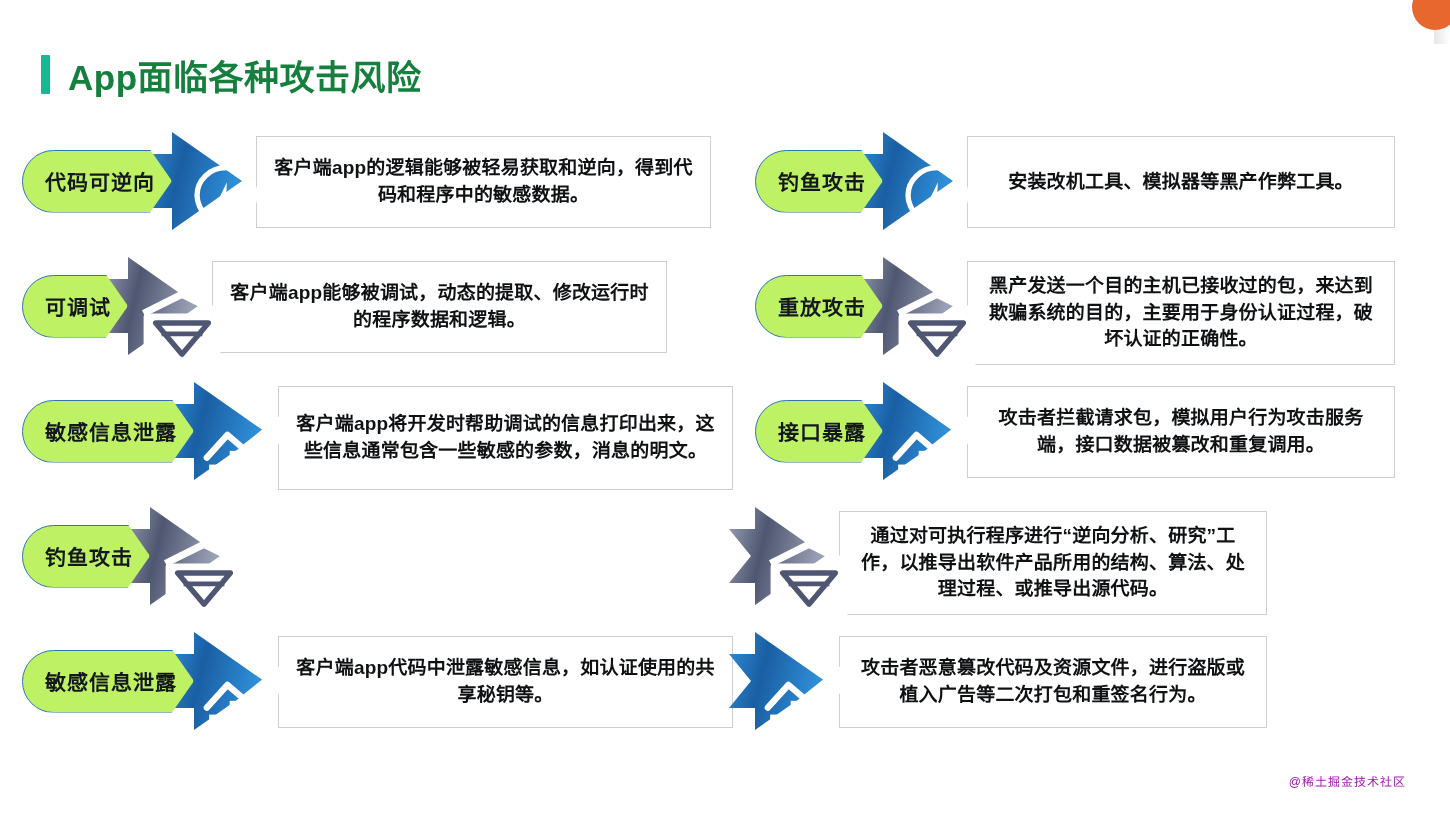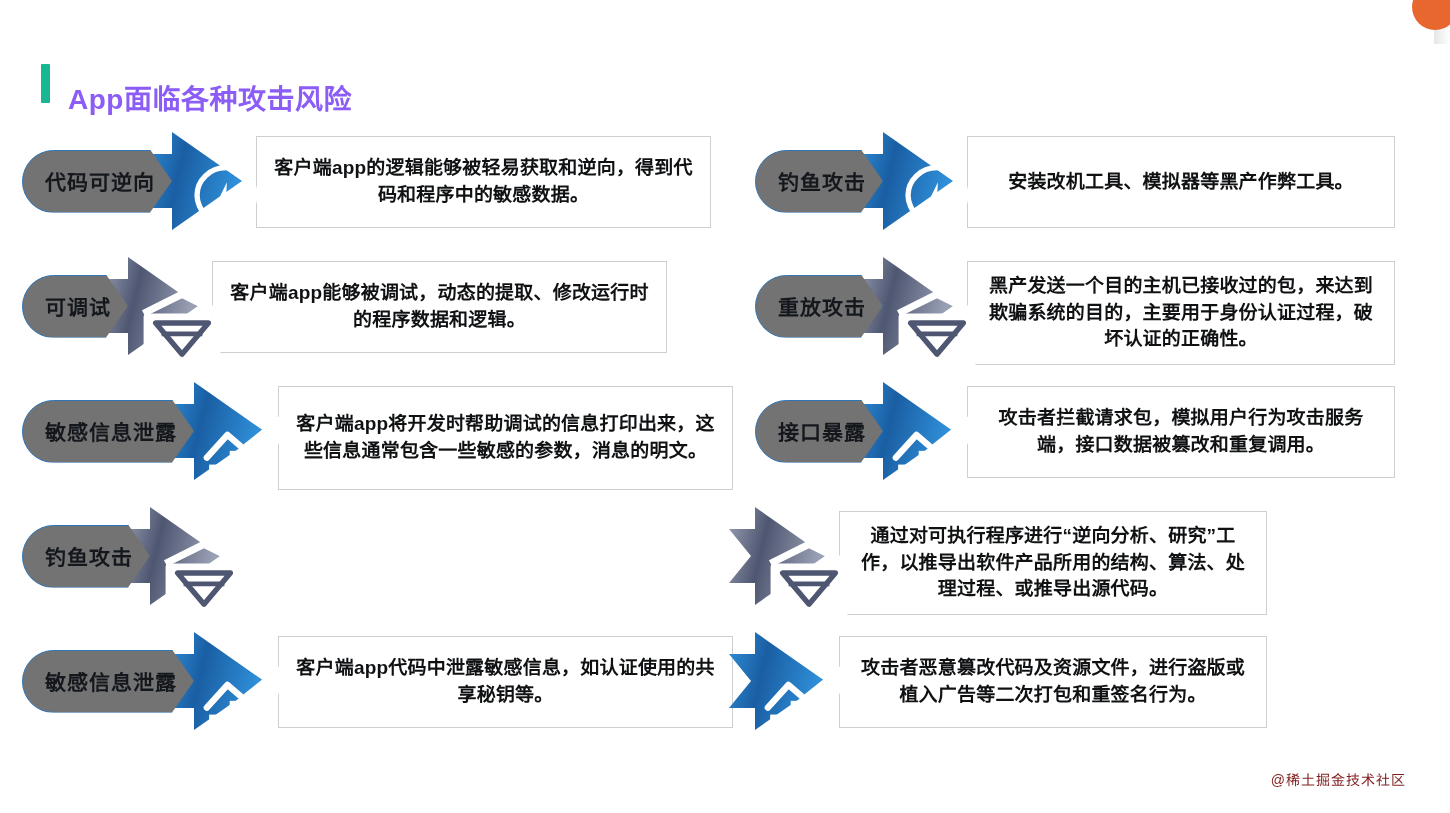--- a/index.html
+++ b/index.html
@@ -53,27 +53,26 @@
     align-items: center;
     gap: 18px;
   }
   .title-bar {
     width: 9px;
     height: 39px;
     background: #17b793;
     border-radius: 1px;
   }
   .title-text {
-    font-size: 28px;
+    font-size: 35px;
     font-weight: bold;
-    color: #8b5cf6;
+    color: #15803d;
     letter-spacing: 0.5px;
     font-family: "Liberation Sans", "DejaVu Sans", sans-serif;
     white-space: nowrap;
-    margin-top: 28px;
   }
 
   
   .board {
     position: absolute;
     left: 0;
     top: 132px;
     width: 1450px;
   }
   .column {
@@ -96,21 +95,21 @@
     position: relative;
     height: 98px;
     flex: 0 0 auto;
     display: flex;
     align-items: center;
   }
   .banner .pill {
     position: relative;
     height: 63px;
     box-sizing: border-box;
-    background: #737373;
+    background: #bef264;
     border: 1.6px solid #2f76b7;
     border-radius: 34px 0 0 34px;
     display: flex;
     align-items: center;
     justify-content: center;
     padding: 0 16px 0 22px;
     z-index: 2;
     clip-path: polygon(0% 0%, calc(100% - 22px) 0%, 100% 50%, calc(100% - 22px) 100%, 0% 100%);
   }
   .banner .pill::after {
@@ -173,22 +172,22 @@
   .column.right .desc { width: 428px; flex: 0 0 428px; }
 
   
   .desc.h-tall { min-height: 104px; }
 
   
   .watermark {
     position: absolute;
     right: 44px;
     bottom: 24px;
-    font-size: 14px;
-    color: #7f1d1d;
+    font-size: 12px;
+    color: #a21caf;
     letter-spacing: 1px;
     white-space: nowrap;
   }
 </style>
 </head>
 <body>
 
 <div class="slide">
 
   <div class="corner-shade"></div>

